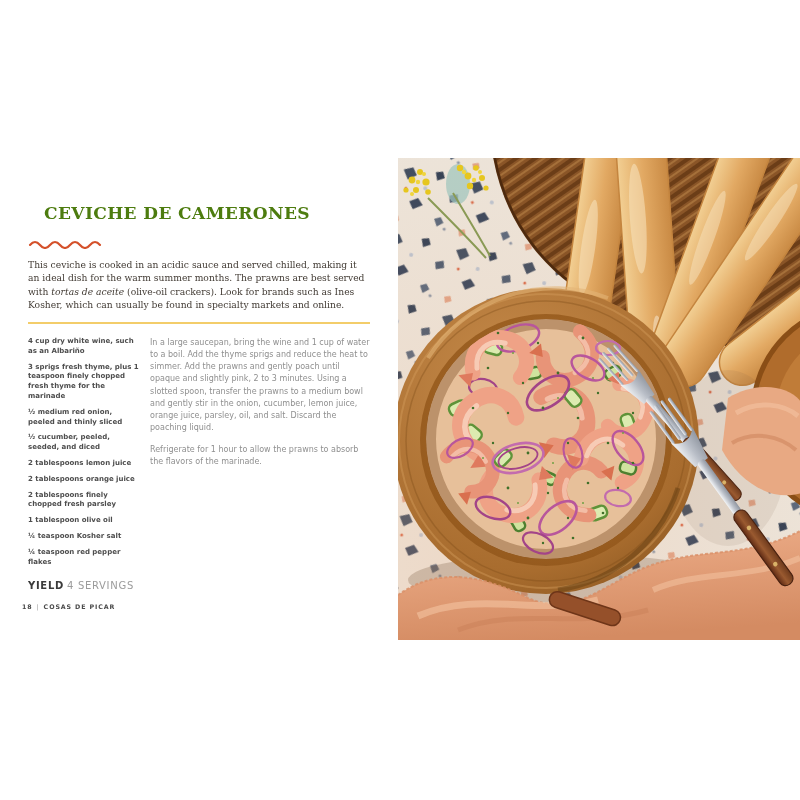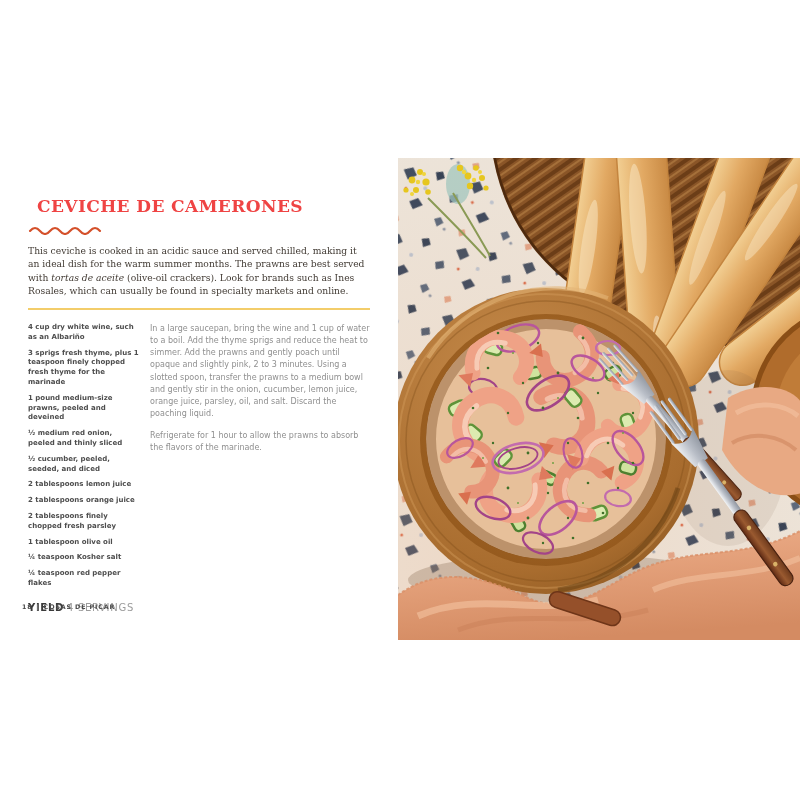--- a/index.html
+++ b/index.html
@@ -6,21 +6,21 @@
   html,body{margin:0;padding:0;}
   body{
     width:800px;height:800px;background:#ffffff;position:relative;overflow:hidden;
     font-family:"DejaVu Sans","Liberation Sans",sans-serif;
     -webkit-font-smoothing:antialiased;
   }
   
   .left-page{position:absolute;left:28px;top:187px;width:342px;}
   .recipe-title{
     font-family:"DejaVu Serif","Liberation Serif",serif;
-    font-size:17px;font-weight:700;letter-spacing:.4px;color:#ef4444;margin:9px;
+    font-size:17px;font-weight:700;letter-spacing:.4px;color:#4d7c0f;margin:16px;
   }
   .recipe-subtitle{
     font-family:"DejaVu Serif","Liberation Serif",serif;
     font-size:14px;font-weight:600;color:#332d33;margin-top:4px;
   }
   .squiggle{margin-top:6px;display:block;}
   .intro{
     font-family:"DejaVu Serif","Liberation Serif",serif;
     font-size:9.2px;line-height:1.44;color:#423b34;margin-top:9px;text-align:left;
   }
@@ -52,29 +52,28 @@
 </head>
 <body>
 
 <div class="left-page">
   <h1 class="recipe-title">CEVICHE DE CAMERONES</h1>
 
   <svg class="squiggle" width="80" height="10" viewBox="0 0 80 10">
     <path d="M2,6 q5,-6 10,0 t10,0 t10,0 t10,0 t10,0 t10,0 t10,0" fill="none" stroke="#d4502a" stroke-width="2.1" stroke-linecap="round"></path>
   </svg>
 
-  <p class="intro"><span>This ceviche is cooked in an acidic sauce and served chilled, making it an ideal dish for the warm summer months. The prawns are best served with </span><i>tortas de aceite</i><span> (olive-oil crackers). Look for brands such as Ines Rosales, which can usually be found in specialty markets and online.</span></p>
+  <p class="intro"><span>This ceviche is cooked in an acidic sauce and served chilled, making it an ideal dish for the warm summer months. The prawns are best served with </span><i>tortas de aceite</i><span> (olive-oil crackers). Look for brands such as Ines Kosher, which can usually be found in specialty markets and online.</span></p>
 
   <div class="gold-divider"></div>
 
   <div class="cols">
     <div class="ingredients-col">
       <div class="ingredient">4 cup dry white wine, such as an Albariño</div>
       <div class="ingredient">3 sprigs fresh thyme, plus 1 teaspoon finely chopped fresh thyme for the marinade</div>
-      <div class="ingredient">1 pound medium-size prawns, peeled and deveined</div>
       <div class="ingredient">½ medium red onion, peeled and thinly sliced</div>
       <div class="ingredient">½ cucumber, peeled, seeded, and diced</div>
       <div class="ingredient">2 tablespoons lemon juice</div>
       <div class="ingredient">2 tablespoons orange juice</div>
       <div class="ingredient">2 tablespoons finely chopped fresh parsley</div>
       <div class="ingredient">1 tablespoon olive oil</div>
       <div class="ingredient">¼ teaspoon Kosher salt</div>
       <div class="ingredient">¼ teaspoon red pepper flakes</div>
       <div class="yield-line">
         <span class="yield-label">YIELD</span><span class="yield-value">4 SERVINGS</span>

